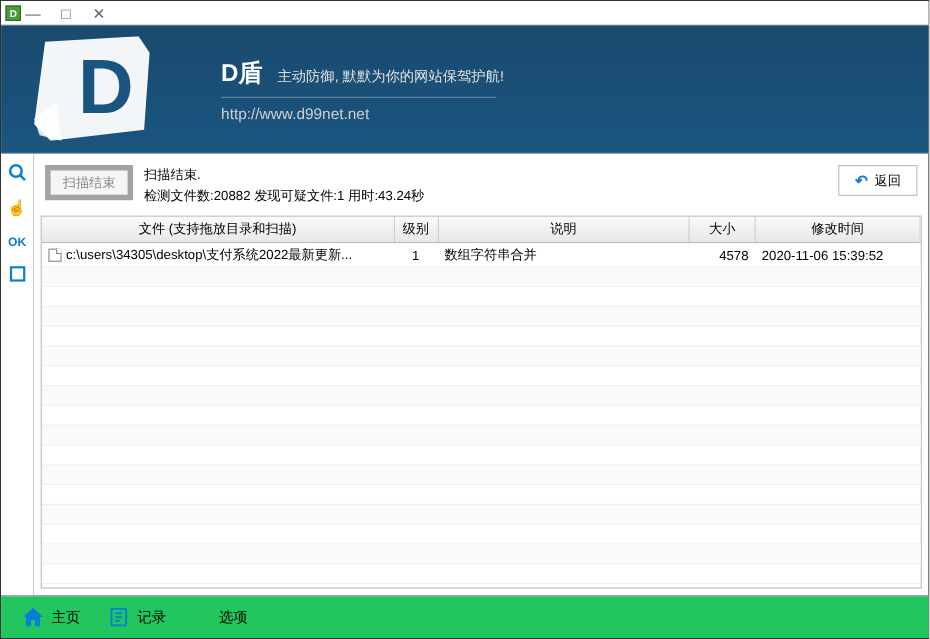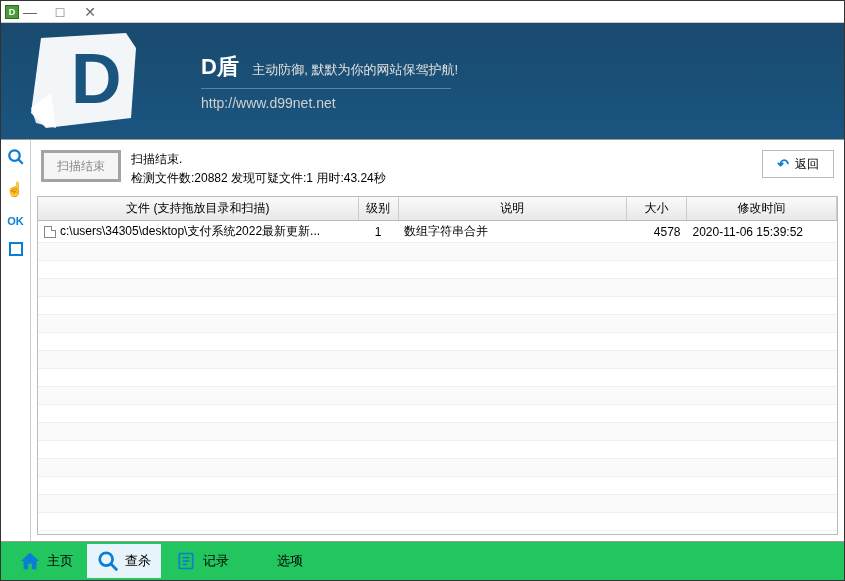--- a/index.html
+++ b/index.html
@@ -26,21 +26,21 @@
     .sidebar { width: 30px; background: #fff; border-right: 1px solid #ccc; display: flex; flex-direction: column; align-items: center; padding-top: 6px; gap: 10px; }
     .sidebar-item { width: 22px; height: 22px; display: flex; align-items: center; justify-content: center; cursor: pointer; font-size: 11px; font-weight: bold; }
     .sidebar-item.search { color: #0a7dd4; }
     .sidebar-item.hand { color: #0a7dd4; font-size: 14px; }
     .sidebar-item.ok { color: #0a7dd4; font-size: 11px; }
     .sidebar-item.square { border: 2px solid #0a7dd4; width: 14px; height: 14px; }
     
     .content { flex: 1; display: flex; flex-direction: column; padding: 6px; }
     
     .toolbar { display: flex; align-items: flex-start; gap: 10px; padding: 4px; margin-bottom: 4px; }
-    .scan-btn { width: 80px; height: 32px; border: 3px solid #a3a3a3; background: #f5f5f5; color: #888; cursor: pointer; font-size: 12px; font-family: inherit; }
+    .scan-btn { width: 80px; height: 32px; border: 5px solid #a3a3a3; background: #f5f5f5; color: #888; cursor: pointer; font-size: 12px; font-family: inherit; }
     .status-text { flex: 1; font-size: 12px; line-height: 1.6; }
     .return-btn { height: 28px; padding: 0 14px; border: 1px solid #bbb; background: #fff; cursor: pointer; font-size: 12px; display: flex; align-items: center; gap: 6px; font-family: inherit; }
     .return-icon { color: #0a7dd4; font-size: 14px; font-weight: bold; }
     
     .table-container { flex: 1; border: 1px solid #bbb; overflow: auto; }
     .data-table { width: 100%; border-collapse: collapse; font-size: 12px; }
     .data-table thead th { background: linear-gradient(to bottom, #fafafa, #e8e8e8); border-right: 1px solid #ccc; border-bottom: 1px solid #bbb; padding: 3px 6px; text-align: center; font-weight: normal; }
     .data-table tbody td { padding: 2px 6px; border-bottom: 1px solid #f0f0f0; height: 18px; }
     .data-table tbody tr:nth-child(even) { background: #fafafa; }
     .file-icon { display: inline-block; width: 12px; height: 12px; border: 1px solid #888; background: #fff; margin-right: 4px; vertical-align: middle; position: relative; }
@@ -261,29 +261,20 @@
 
   <div class="bottom-nav">
     <div class="nav-item">
       <span class="nav-icon home-icon">
         <svg viewBox="0 0 24 24">
             <path d="M12 3l10 9h-3v9h-5v-6h-4v6H5v-9H2z"></path>
           </svg>
       </span>
       <span>主页</span>
     </div>
-    <div class="nav-item active">
-      <span class="nav-icon search-icon">
-        <svg viewBox="0 0 24 24" fill="none" stroke-width="3">
-            <circle cx="10" cy="10" r="7"></circle>
-            <line x1="15" y1="15" x2="22" y2="22"></line>
-          </svg>
-      </span>
-      <span>查杀</span>
-    </div>
     <div class="nav-item">
       <span class="nav-icon log-icon">
         <svg viewBox="0 0 24 24">
             <rect x="4" y="3" width="16" height="18" rx="1" fill="none" stroke="#0a7dd4" stroke-width="2"></rect>
             <line x1="8" y1="8" x2="16" y2="8" stroke="#0a7dd4" stroke-width="2"></line>
             <line x1="8" y1="12" x2="16" y2="12" stroke="#0a7dd4" stroke-width="2"></line>
             <line x1="8" y1="16" x2="13" y2="16" stroke="#0a7dd4" stroke-width="2"></line>
           </svg>
       </span>
       <span>记录</span>

